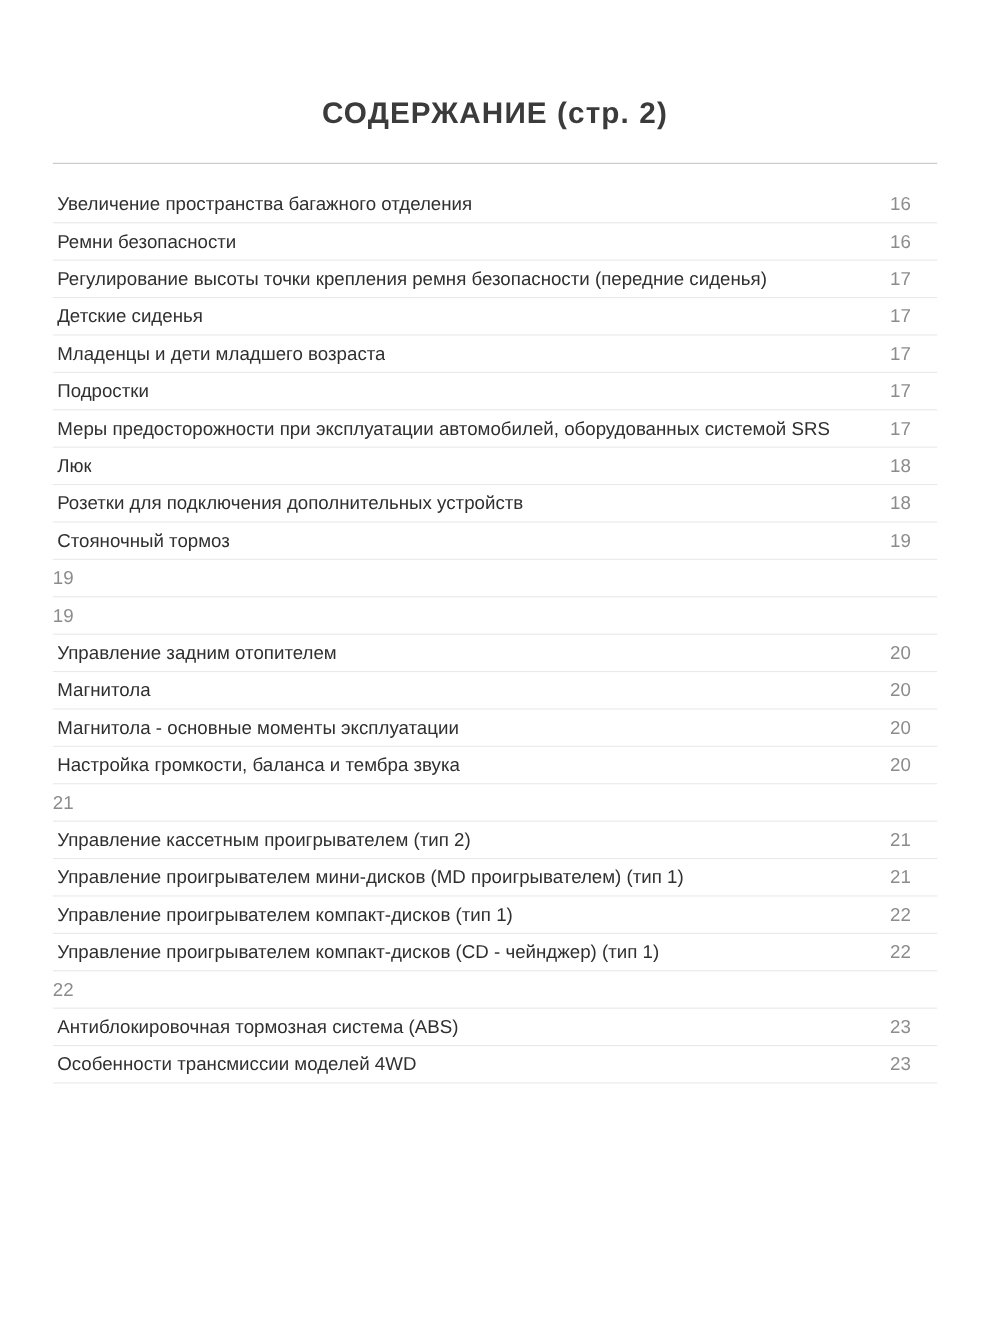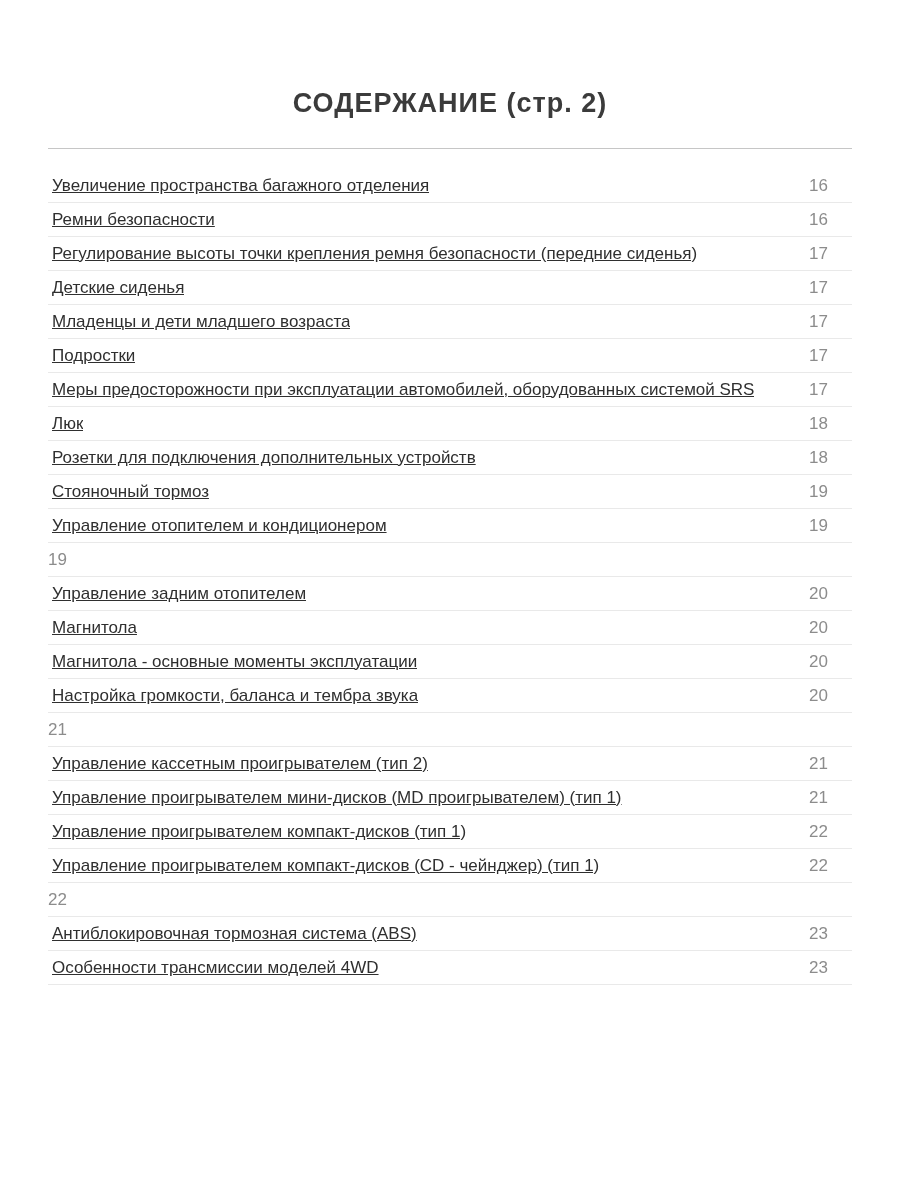--- a/index.html
+++ b/index.html
@@ -44,21 +44,20 @@
     height: 34px;
     border-bottom: 1px solid #e9e9e9;
     cursor: pointer;
   }
   .toc-label {
     font-size: 17px;
     color: #2f2f2f;
     padding-left: 4px;
     white-space: nowrap;
     overflow: hidden;
-    text-decoration: underline;
   }
   .toc-page {
     font-size: 17px;
     color: #8c8c8c;
     padding-right: 24px;
     flex-shrink: 0;
     text-align: center;
   }
   .pagination {
     position: absolute;
@@ -127,21 +126,20 @@
         <span class="toc-label">Розетки для подключения дополнительных устройств</span>
         <span class="toc-page">18</span>
       </div>
 
       <div class="toc-row">
         <span class="toc-label">Стояночный тормоз</span>
         <span class="toc-page">19</span>
       </div>
 
       <div class="toc-row">
-        <span class="toc-label">Управление отопителем и кондиционером</span>
         <span class="toc-page">19</span>
       </div>
 
       <div class="toc-row">
         <span class="toc-page">19</span>
       </div>
 
       <div class="toc-row">
         <span class="toc-label">Управление задним отопителем</span>
         <span class="toc-page">20</span>

